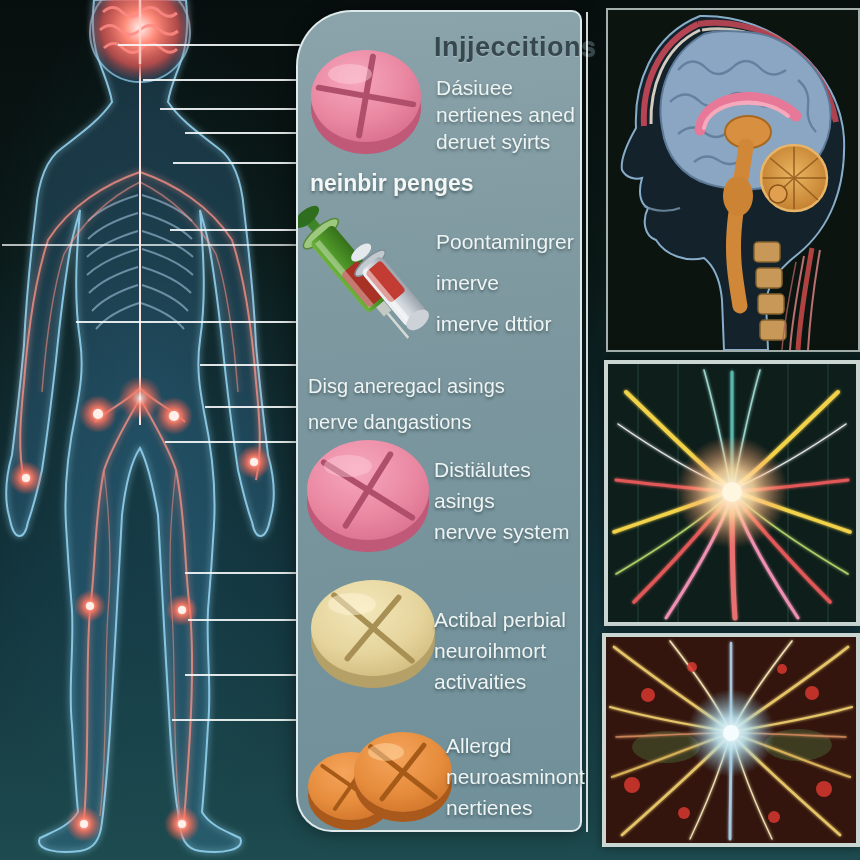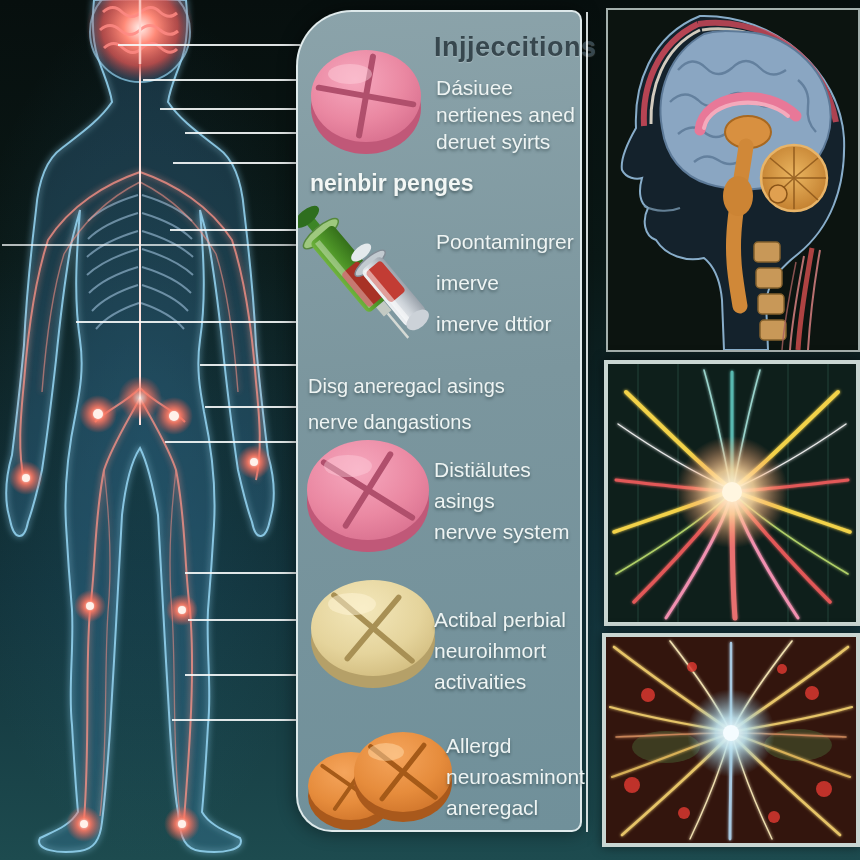--- a/index.html
+++ b/index.html
@@ -343,21 +343,21 @@
         <g transform="rotate(38 99 56)" stroke="#a55a18" stroke-width="5" stroke-linecap="round">
           <line x1="58" y1="56" x2="140" y2="56"></line>
             <line x1="99" y1="22" x2="99" y2="90"></line>
         </g>
         <ellipse cx="82" cy="36" rx="18" ry="9" fill="#ffd9a8" opacity=".5"></ellipse>
       </g>
     </svg>
     <div class="abs txt lh31" style="left:148px;top:718px">
       <div class="tl">Allergd</div>
       <div class="tl">neuroasminont</div>
-      <div class="tl">aneregacl</div>
+      <div class="tl">nertienes</div>
     </div>
   </div>
 
   <div class="v-divider"></div>
 
   <div class="img-frame thin-border" style="left:606px;top:8px;width:254px;height:344px;background:#0c1410">
     <svg width="250" height="340" viewBox="0 0 250 340">
       <defs>
         <radialGradient id="cereb" cx="50%" cy="45%" r="60%">
           <stop offset="0%" stop-color="#eab560"></stop>

